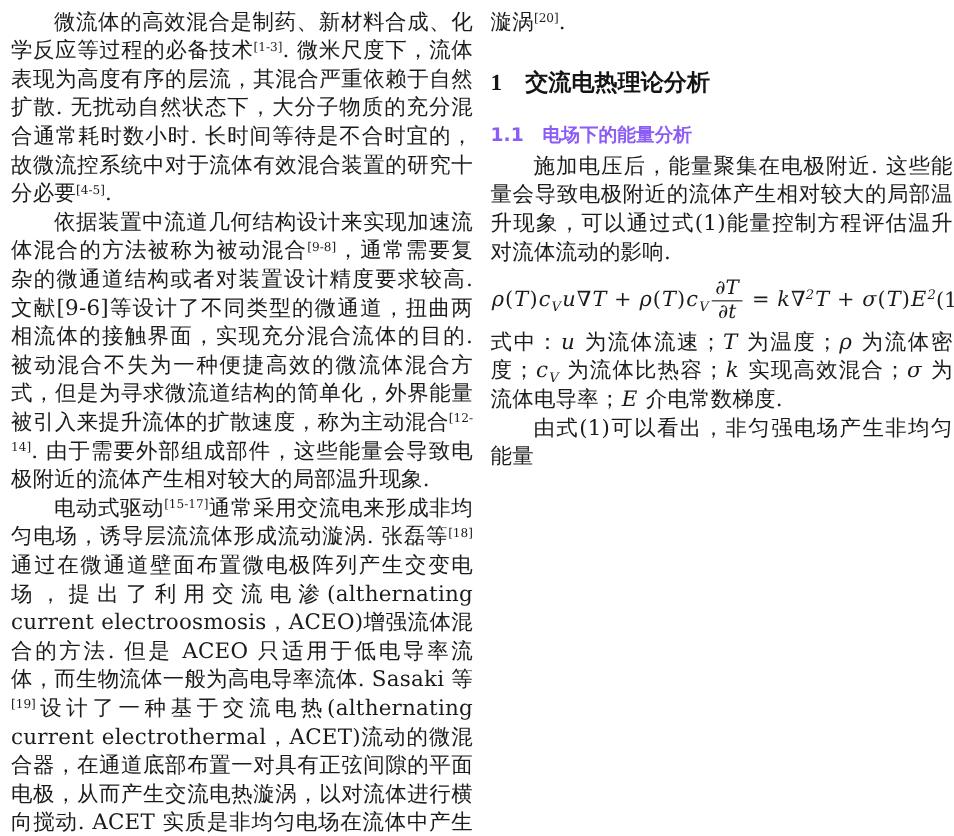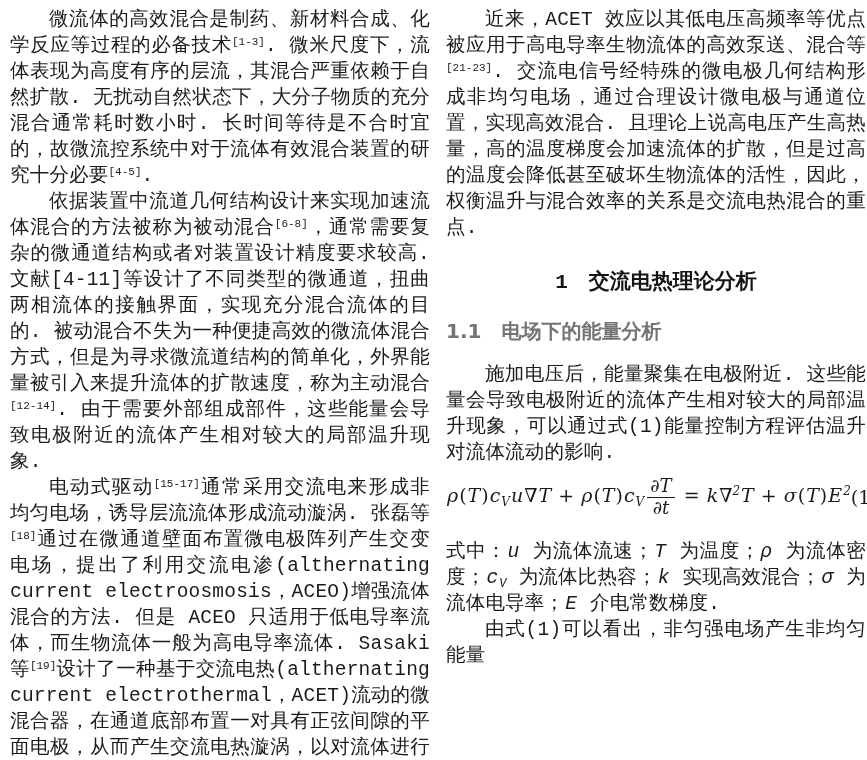--- a/index.html
+++ b/index.html
@@ -26,21 +26,20 @@
   .col {
     width: 420px;
     flex: 0 0 420px;
   }
   .para {
     margin: 0;
     font-size: 19.5px;
     line-height: 26px;
     text-align: justify;
     letter-spacing: 0.2px;
-    font-family: Liberation Mono, monospace;
   }
   .para.indent { text-indent: 2em; }
   sup.cite {
     font-size: 11px;
     line-height: 0;
     vertical-align: 6px;
     letter-spacing: 0;
   }
   sup.pow {
     font-size: 12px;
@@ -52,40 +51,39 @@
     font-size: 12px;
     line-height: 0;
     vertical-align: -4px;
     font-style: italic;
   }
   .var {
     font-style: italic;
     padding: 0 1px;
   }
   .sec-h1 {
-    font-family: Liberation Mono, monospace;
+    font-family: Liberation Serif, serif;
     font-weight: bold;
     font-size: 21px;
     line-height: 24px;
     margin: 30px 0 0 0;
     color: #141414;
-    text-align: center;
   }
   .sec-h2 {
     font-family: "DejaVu Sans", "Liberation Sans", sans-serif;
     font-weight: bold;
-    font-size: 20px;
+    font-size: 17px;
     line-height: 22px;
-    margin: 25px 0 20px 0;
-    color: #737373;
+    margin: 25px 0 4px 0;
+    color: #8b5cf6;
   }
   .eq-row {
     display: flex;
     align-items: center;
-    margin: 11px 0 21px 0;
+    margin: 11px 0 4px 0;
     font-size: 19px;
     line-height: 24px;
   }
   .eq-body {
     flex: 1;
     text-align: center;
     white-space: nowrap;
   }
   .eq-num {
     flex: 0 0 auto;
@@ -111,26 +109,26 @@
     font-style: italic;
   }
 </style>
 </head>
 <body>
 
 <div class="page">
 
   <div class="col">
     <p class="para indent"><span>微流体的高效混合是制药、新材料合成、化学反应等过程的必备技术</span><sup class="cite">[1-3]</sup><span>. 微米尺度下，流体表现为高度有序的层流，其混合严重依赖于自然扩散. 无扰动自然状态下，大分子物质的充分混合通常耗时数小时. 长时间等待是不合时宜的，故微流控系统中对于流体有效混合装置的研究十分必要</span><sup class="cite">[4-5]</sup><span>.</span></p>
-    <p class="para indent"><span>依据装置中流道几何结构设计来实现加速流体混合的方法被称为被动混合</span><sup class="cite">[6-8]</sup><span>，通常需要复杂的微通道结构或者对装置设计精度要求较高. 文献[4-11]等设计了不同类型的微通道，扭曲两相流体的接触界面，实现充分混合流体的目的. 被动混合不失为一种便捷高效的微流体混合方式，但是为寻求微流道结构的简单化，外界能量被引入来提升流体的扩散速度，称为主动混合</span><sup class="cite">[12-14]</sup><span>. 由于需要外部组成部件，这些能量会导致电极附近的流体产生相对较大的局部温升现象.</span></p>
+    <p class="para indent"><span>依据装置中流道几何结构设计来实现加速流体混合的方法被称为被动混合</span><sup class="cite">[9-8]</sup><span>，通常需要复杂的微通道结构或者对装置设计精度要求较高. 文献[9-6]等设计了不同类型的微通道，扭曲两相流体的接触界面，实现充分混合流体的目的. 被动混合不失为一种便捷高效的微流体混合方式，但是为寻求微流道结构的简单化，外界能量被引入来提升流体的扩散速度，称为主动混合</span><sup class="cite">[12-14]</sup><span>. 由于需要外部组成部件，这些能量会导致电极附近的流体产生相对较大的局部温升现象.</span></p>
     <p class="para indent"><span>电动式驱动</span><sup class="cite">[15-17]</sup><span>通常采用交流电来形成非均匀电场，诱导层流流体形成流动漩涡. 张磊等</span><sup class="cite">[18]</sup><span>通过在微通道壁面布置微电极阵列产生交变电场，提出了利用交流电渗(althernating current electroosmosis，ACEO)增强流体混合的方法. 但是 ACEO 只适用于低电导率流体，而生物流体一般为高电导率流体. Sasaki 等</span><sup class="cite">[19]</sup><span>设计了一种基于交流电热(althernating current electrothermal，ACET)流动的微混合器，在通道底部布置一对具有正弦间隙的平面电极，从而产生交流电热漩涡，以对流体进行横向搅动. ACET 实质是非均匀电场在流体中产生温度梯度，从而诱导流体产生电导率/介电常数梯度，致使流体产生流动</span></p>
   </div>
 
   <div class="col">
-    <p class="para indent"><span>近来，ACET 效应以其低电压高频率等优点被应用于高电导率生物流体的高效泵送、混合等</span><sup class="cite">[21-23]</sup><span>. 交流电信号经特殊的微电极几何结构形成非均匀电场，通过合理设计微电极与通道位置，实现高效混合. 且理论上说高电压产生高热量，高的温度梯度会加速流体的扩散，但是过高的温度会降低甚至破坏生物流体的活性，因此，权衡温升与混合效率的关系是交流电热混合的重点.</span></p>
+    <p class="para"><span>漩涡</span><sup class="cite">[20]</sup><span>.</span></p>
 
     <h2 class="sec-h1">1　交流电热理论分析</h2>
     <h3 class="sec-h2">1.1　电场下的能量分析</h3>
 
     <p class="para indent"><span>施加电压后，能量聚集在电极附近. 这些能量会导致电极附近的流体产生相对较大的局部温升现象，可以通过式(1)能量控制方程评估温升对流体流动的影响.</span></p>
 
     <div class="eq-row">
       <span class="eq-body"><span class="var">ρ</span><span>(</span><span class="var">T</span><span>)</span><span class="var">c</span><sub class="var-sub">V</sub><span class="var">u</span><span>∇</span><span class="var">T</span><span> + </span><span class="var">ρ</span><span>(</span><span class="var">T</span><span>)</span><span class="var">c</span><sub class="var-sub">V</sub><span class="frac"><span class="num">∂T</span><span class="den">∂t</span></span><span> = </span><span class="var">k</span><span>∇</span><sup class="pow">2</sup><span class="var">T</span><span> + </span><span class="var">σ</span><span>(</span><span class="var">T</span><span>)</span><span class="var">E</span><sup class="pow">2</sup></span>
       <span class="eq-num">(1)</span>
     </div>

